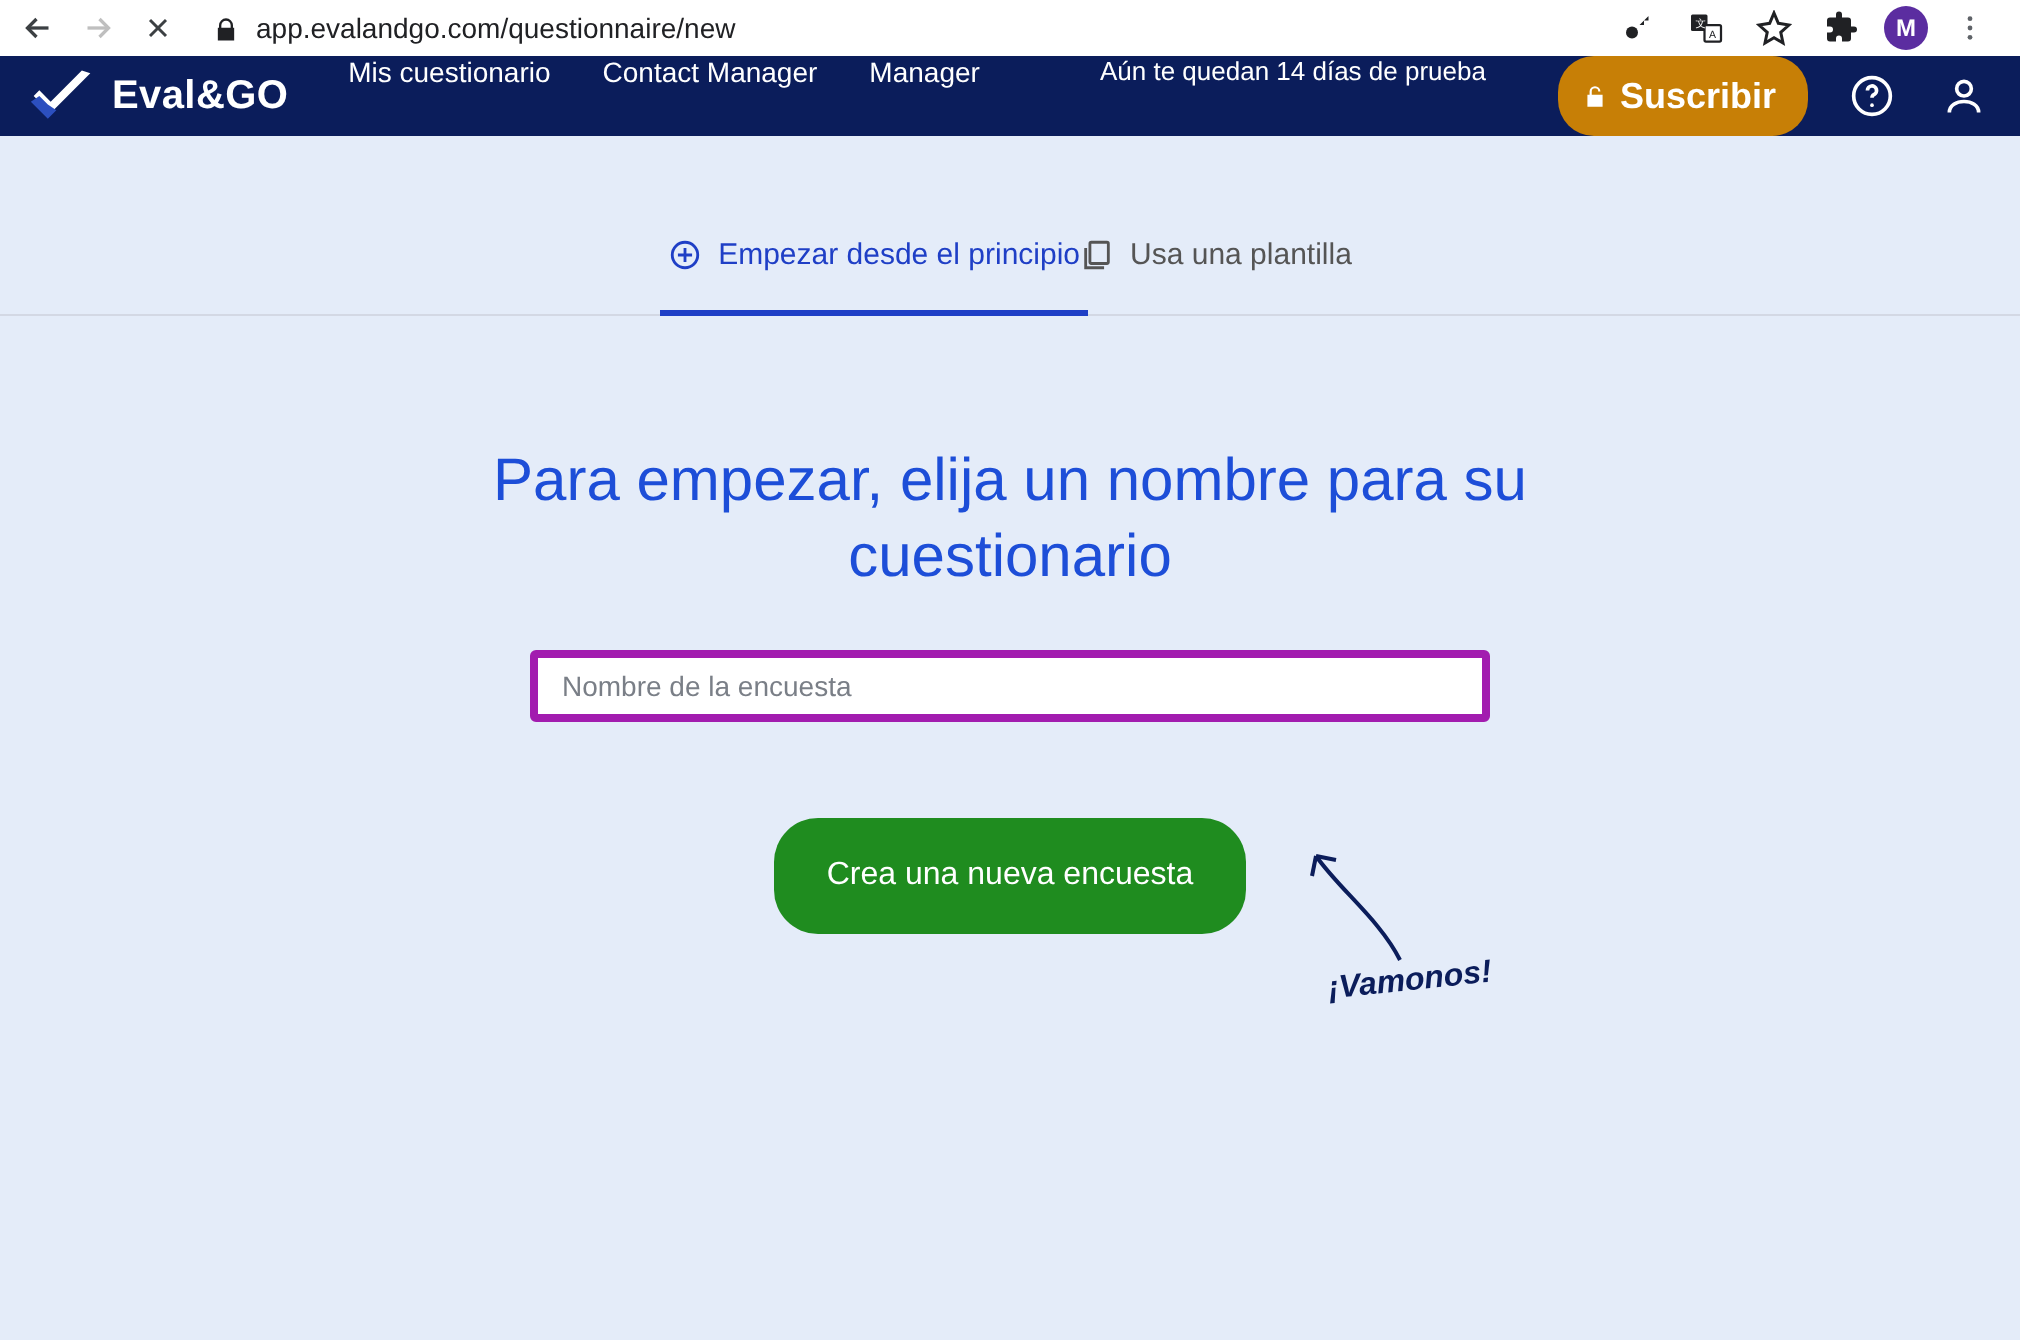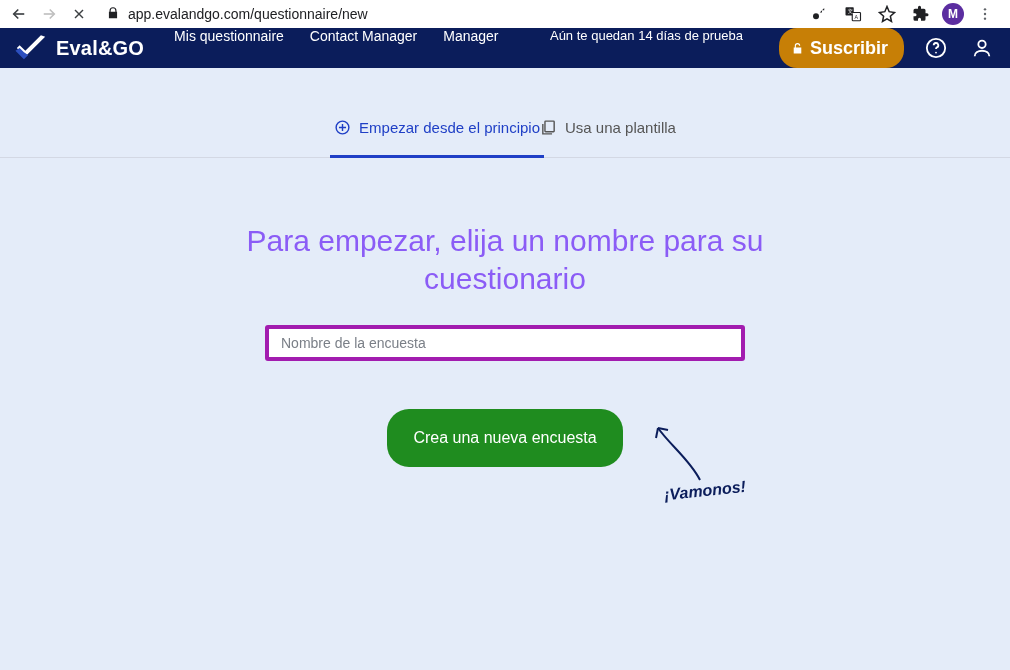--- a/index.html
+++ b/index.html
@@ -23,21 +23,21 @@
   .bb-btn {
     width: 26px; height: 26px;
     display: flex; align-items: center; justify-content: center;
     border-radius: 50%;
     color: #3c4043;
   }
   .bb-btn.disabled { color: #bfbfbf; }
   .bb-url {
     flex: 1;
     display: flex;
-    align-items: flex-start;
+    align-items: flex-end;
     gap: 8px;
     padding-left: 10px;
     font-size: 14px;
     color: #202124;
   }
   .bb-url svg { flex: 0 0 auto; }
   .bb-right { display: flex; align-items: center; gap: 8px; padding-right: 6px; }
   .bb-avatar {
     width: 22px; height: 22px; border-radius: 50%;
     background: #5b2da0; color: #fff;
@@ -104,21 +104,21 @@
   }
   .tab svg { flex: 0 0 auto; }
 
   
   .main {
     display: flex; flex-direction: column; align-items: center;
     padding-top: 64px;
     position: relative;
   }
   .heading {
-    color: #8b5cf6;
+    color: #1d4ed8;
     font-size: 30px;
     font-weight: 500;
     text-align: center;
     line-height: 1.25;
     max-width: 560px;
   }
   .survey-input {
     margin-top: 28px;
     width: 480px;
     height: 36px;
@@ -228,21 +228,21 @@
 
 <div class="app-header">
   <div class="logo-wrap">
     <svg width="34" height="26" viewBox="0 0 48 36">
         <path d="M4 18 L16 30 L44 2 L38 0 L16 22 L8 14 Z" fill="#fff"></path>
         <path d="M2 22 L14 34 L20 28 L14 24 L8 18 Z" fill="#2c4fbf"></path>
       </svg>
     <span class="logo-text">Eval&amp;GO</span>
   </div>
   <div class="nav-links">
-    <span class="nav-link">Mis questionnaire</span>
+    <span class="nav-link">Mis cuestionario</span>
     <span class="nav-link">Contact Manager</span>
     <span class="nav-link">Manager</span>
   </div>
   <div class="header-spacer"></div>
   <span class="trial-text">Aún te quedan 14 días de prueba</span>
   <div class="subscribe-btn">
     <svg width="13" height="13" viewBox="0 0 24 24" fill="#fff">
         <path d="M17 10H9V7a3 3 0 0 1 6 0h2a5 5 0 0 0-10 0v3H5v11h14V10h-2z"></path>
       </svg>
     <span>Suscribir</span>

